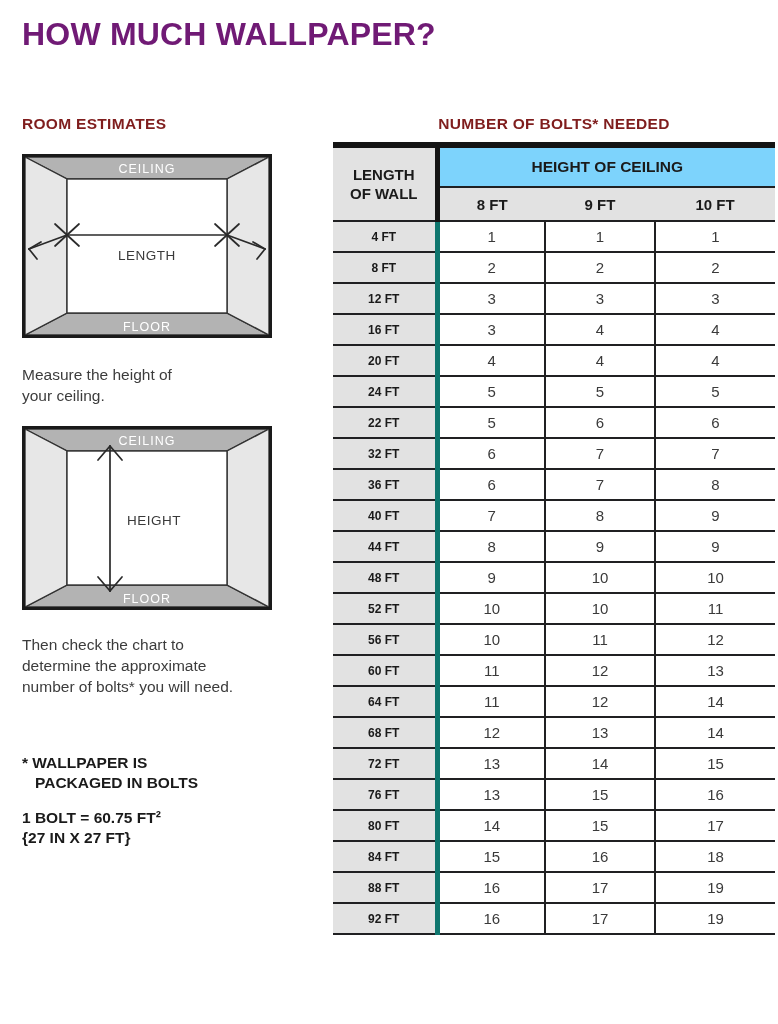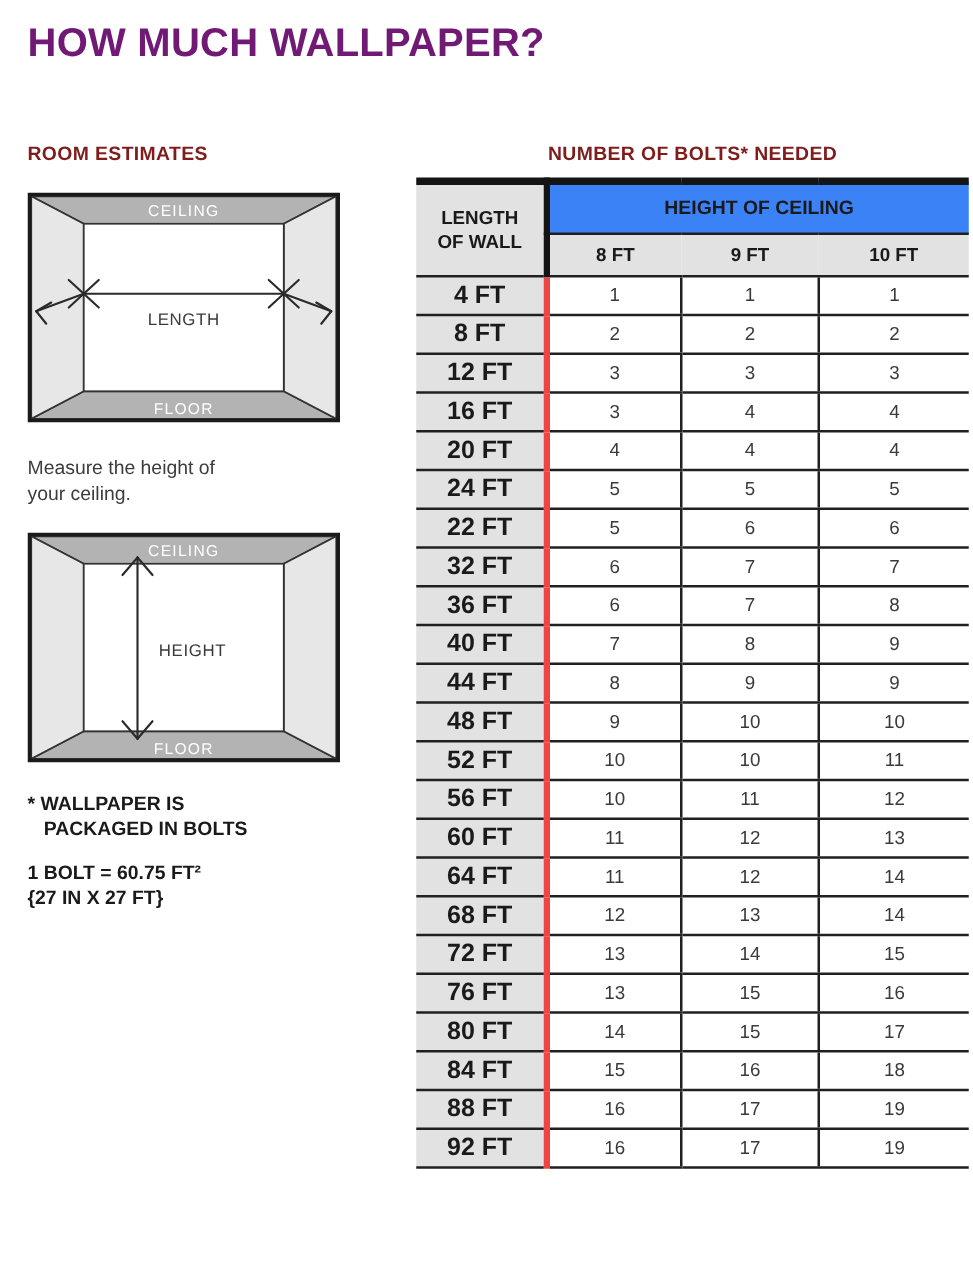--- a/index.html
+++ b/index.html
@@ -85,41 +85,41 @@
     background: #E2E2E2;
     border-right: 5px solid #141414;
     border-bottom: 2px solid #202022;
     font-size: 15px;
     font-weight: bold;
     color: #1a1a1a;
     white-space: pre-line;
     line-height: 19px;
   }
   th.group-header {
-    background: #3b82f6;
+    background: #7dd3fc;
     border-bottom: 2px solid #202022;
     font-size: 15.5px;
     font-weight: bold;
     color: #1a1a1a;
     height: 42px;
   }
   tr.subhead th {
     background: #E2E2E2;
     border-bottom: 2px solid #202022;
     font-size: 15px;
     font-weight: bold;
     color: #1a1a1a;
     height: 34px;
   }
   tbody tr { height: 31px; }
   tbody th {
     background: #E2E2E2;
-    border-right: 5px solid #ef4444;
-    border-bottom: 2px solid #202022;
-    font-size: 20px;
+    border-right: 5px solid #0f766e;
+    border-bottom: 2px solid #202022;
+    font-size: 12px;
     font-weight: bold;
     color: #1a1a1a;
   }
   tbody td {
     background: #ffffff;
     border-bottom: 2px solid #202022;
     font-size: 15px;
     color: #3a3a3a;
   }
   tbody td + td { border-left: 2px solid #202022; }
@@ -181,20 +181,23 @@
           <line class="arrow" x1="88" y1="20" x2="76" y2="34"></line>
           <line class="arrow" x1="88" y1="20" x2="100" y2="34"></line>
           <line class="arrow" x1="88" y1="165" x2="76" y2="151"></line>
           <line class="arrow" x1="88" y1="165" x2="100" y2="151"></line>
         </g>
         <text class="diag-label-light" x="125" y="18.5" text-anchor="middle">CEILING</text>
         <text class="diag-label-light" x="125" y="177" text-anchor="middle">FLOOR</text>
         <text class="diag-label-dark" x="132" y="99" text-anchor="middle">HEIGHT</text>
       </svg>
 
+      <p class="instruction p3">Then check the chart to
+determine the approximate
+number of bolts* you will need.</p>
 
       <p class="footnote">* WALLPAPER IS
 PACKAGED IN BOLTS</p>
 
       <p class="bolt-spec">1 BOLT = 60.75 FT²
 {27 IN X 27 FT}</p>
     </div>
 
     <div class="right-col">
       <h2 class="section-heading">NUMBER OF BOLTS* NEEDED</h2>

